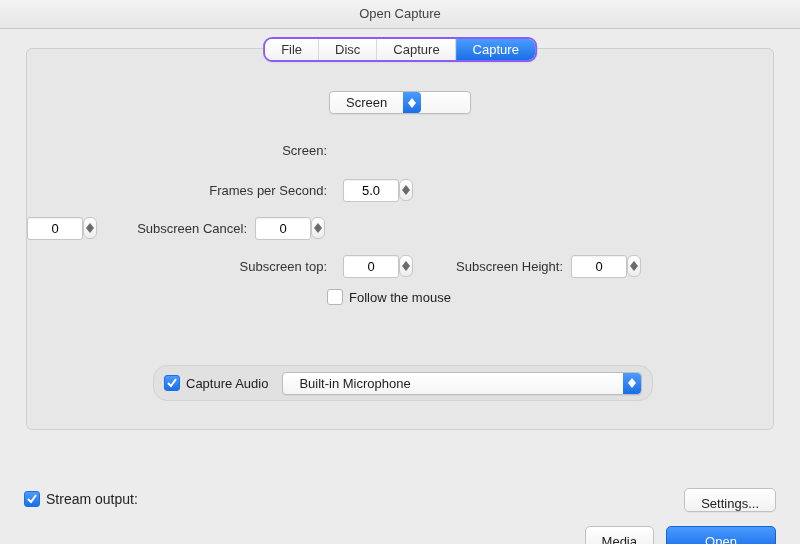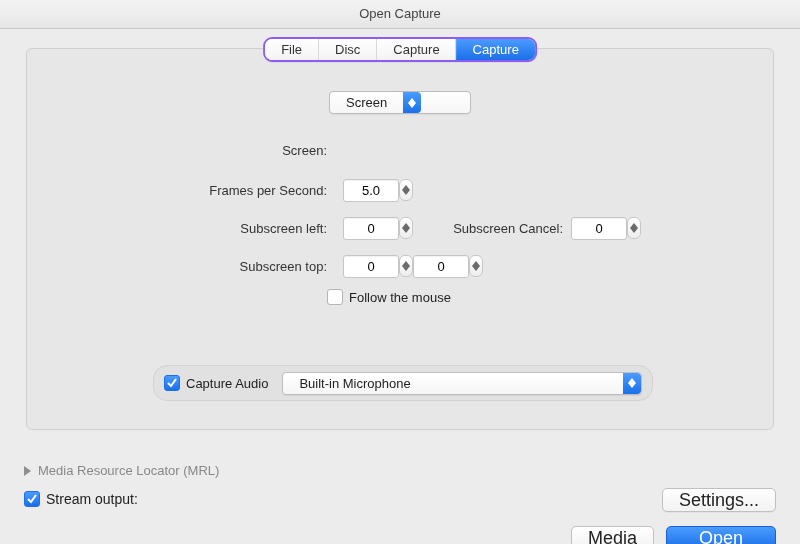--- a/index.html
+++ b/index.html
@@ -31,21 +31,21 @@
   .row{position:absolute;left:0;right:0;display:flex;align-items:center}
   .lbl{width:300px;text-align:right;padding-right:16px;color:#333}
   .lbl2{width:126px;text-align:right;padding-right:8px;color:#333}
   
   .audio-group{position:absolute;left:126px;top:316px;width:500px;height:36px;border:1px solid #d2d2d2;border-radius:14px;background:#e1e1e1;display:flex;align-items:center;padding:0 10px;box-sizing:border-box}
   
   .mrl{position:absolute;left:12px;top:435px;display:flex;align-items:center;color:#888;font-size:13px}
   .mrl .tri{width:0;height:0;border-top:5px solid transparent;border-bottom:5px solid transparent;border-left:7px solid #8f8f8f;margin-right:7px}
   
   .stream-row{position:absolute;left:12px;top:463px;display:flex;align-items:center;font-size:14px}
-  .btn{height:22px;border:1px solid #c0c0c0;border-radius:5px;background:linear-gradient(#ffffff,#f2f2f2);padding:0 16px;font-size:18px;display:inline-flex;align-items:flex-end;cursor:default;box-shadow:0 1px 0 rgba(0,0,0,.04)}
+  .btn{height:22px;border:1px solid #c0c0c0;border-radius:5px;background:linear-gradient(#ffffff,#f2f2f2);padding:0 16px;font-size:13px;display:inline-flex;align-items:flex-end;cursor:default;box-shadow:0 1px 0 rgba(0,0,0,.04)}
   .btn.primary{background:linear-gradient(#4a9cff,#1b6fe8);border-color:#1861d4;color:#fff}
   .settings-btn{position:absolute;right:12px;top:460px}
   .bottom-btns{position:absolute;right:12px;top:498px;display:flex;gap:12px}
 </style>
 </head>
 <body>
 
 <div class="titlebar">
   <span>Open Capture</span>
 </div>
@@ -88,21 +88,20 @@
               <polygon points="4,0 8,5 0,5" fill="#6b6b6b"></polygon>
             </svg>
           <svg width="8" height="5">
               <polygon points="0,0 8,0 4,5" fill="#6b6b6b"></polygon>
             </svg>
         </span>
       </div>
     </div>
 
     <div class="row" style="top:168px">
-      <div class="lbl">Subscreen left:</div>
       <div class="num-wrap">
         <input value="0" style="">
         <span class="stepper">
           <svg width="8" height="5">
               <polygon points="4,0 8,5 0,5" fill="#6b6b6b"></polygon>
             </svg>
           <svg width="8" height="5">
               <polygon points="0,0 8,0 4,5" fill="#6b6b6b"></polygon>
             </svg>
         </span>
@@ -127,20 +126,21 @@
         <input value="0" style="">
         <span class="stepper">
           <svg width="8" height="5">
               <polygon points="4,0 8,5 0,5" fill="#6b6b6b"></polygon>
             </svg>
           <svg width="8" height="5">
               <polygon points="0,0 8,0 4,5" fill="#6b6b6b"></polygon>
             </svg>
         </span>
       </div>
+      <div class="lbl2" style="margin-left:24px">Subscreen Height:</div>
       <div class="num-wrap">
         <input value="0" style="">
         <span class="stepper">
           <svg width="8" height="5">
               <polygon points="4,0 8,5 0,5" fill="#6b6b6b"></polygon>
             </svg>
           <svg width="8" height="5">
               <polygon points="0,0 8,0 4,5" fill="#6b6b6b"></polygon>
             </svg>
         </span>
@@ -173,24 +173,20 @@
             </svg>
           <svg width="8" height="5">
               <polygon points="0,0 8,0 4,5" fill="#fff"></polygon>
             </svg>
         </span>
       </div>
     </div>
 
   </div>
 
-  <div class="mrl">
-    <span class="tri"></span>
-    <span>Media Resource Locator (MRL)</span>
-  </div>
 
   <div class="stream-row">
     <span class="checkbox checked">
       <svg width="10" height="10">
           <polyline points="1,5 4,8 9,1" stroke="#fff" stroke-width="2" fill="none"></polyline>
         </svg>
     </span>
     <span>Stream output:</span>
   </div>
 

